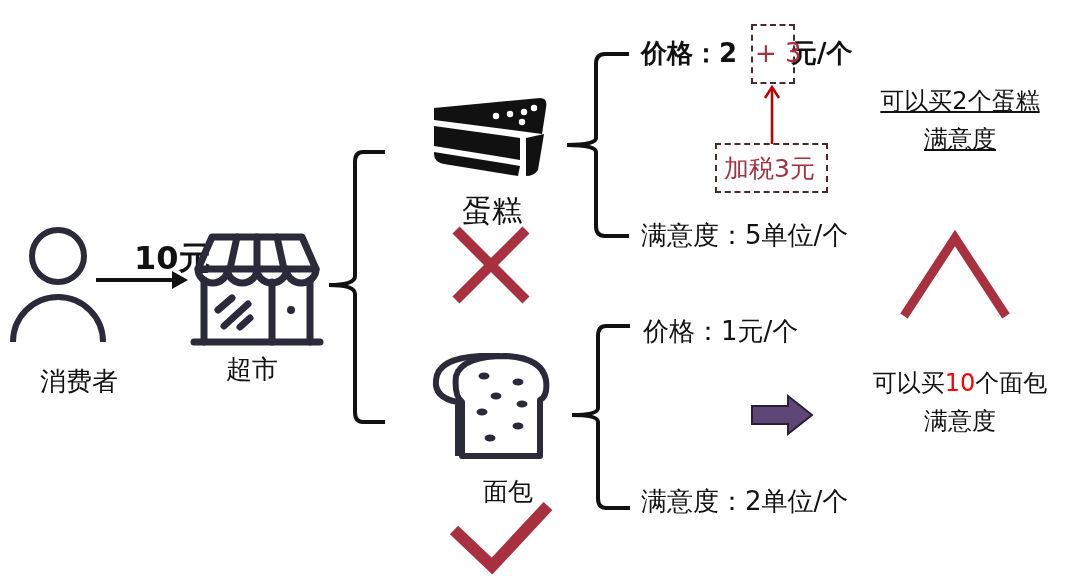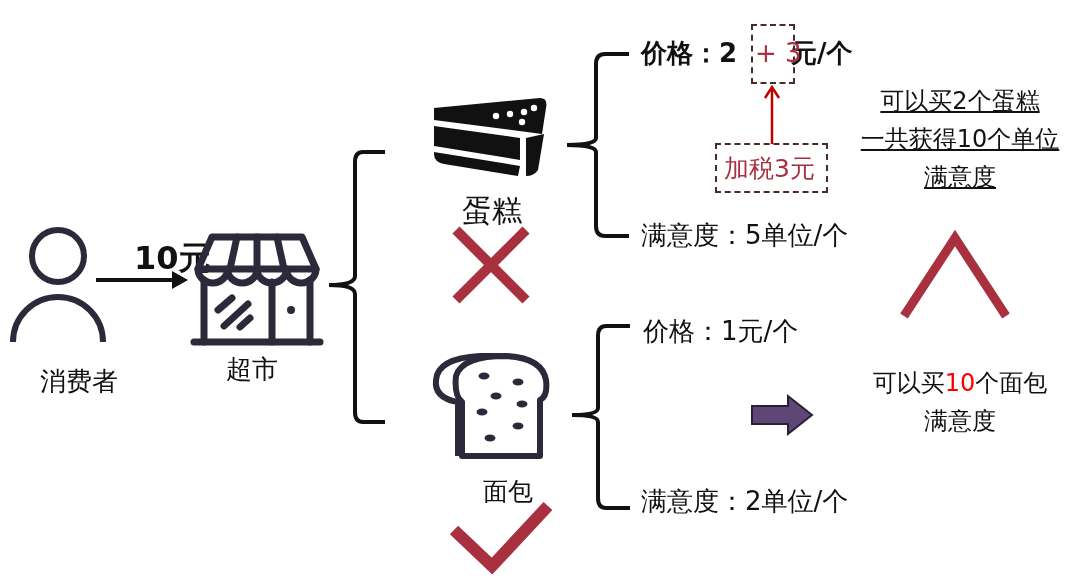--- a/index.html
+++ b/index.html
@@ -84,21 +84,20 @@
 </svg>
 <div class="dashbox" style="left:715px;top:143px;width:113px;height:50px;"></div>
 <div class="abs txt red" style="left:724px;top:156px;font-size:25px;">加税3元</div>
 
 <div class="abs txt" style="left:641px;top:222px;text-align:right;">
   <span>满意度：</span><span>5单位/个</span>
 </div>
 
 <div class="abs summary" style="left:855px;top:82px;width:210px;text-decoration:underline;">
   <div>可以买2个蛋糕</div>
-  <div>一共获得10个单位</div>
   <div>满意度</div>
 </div>
 
 <svg style="left:898px;top:228px;" width="116" height="90" viewBox="0 0 116 90">
   <polyline points="6,88 57,10 108,88" fill="none" stroke="#a8303f" stroke-width="9"></polyline>
 </svg>
 
 <svg style="left:428px;top:352px;" width="124" height="110" viewBox="0 0 124 110">
   <g fill="none" stroke="#2b2a3a" stroke-width="6" stroke-linejoin="round">
     <path d="M 30 104 L 30 50 Q 6 46 8 28 Q 10 6 52 4 L 72 4"></path>

